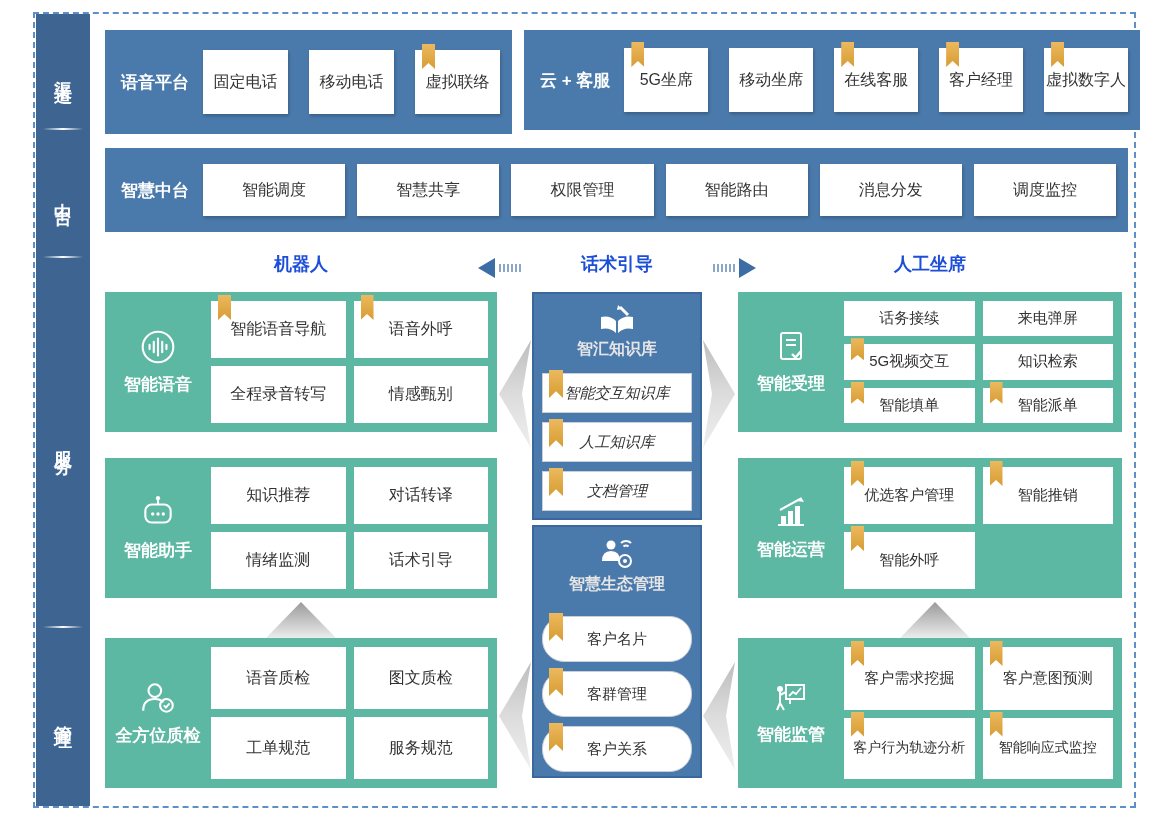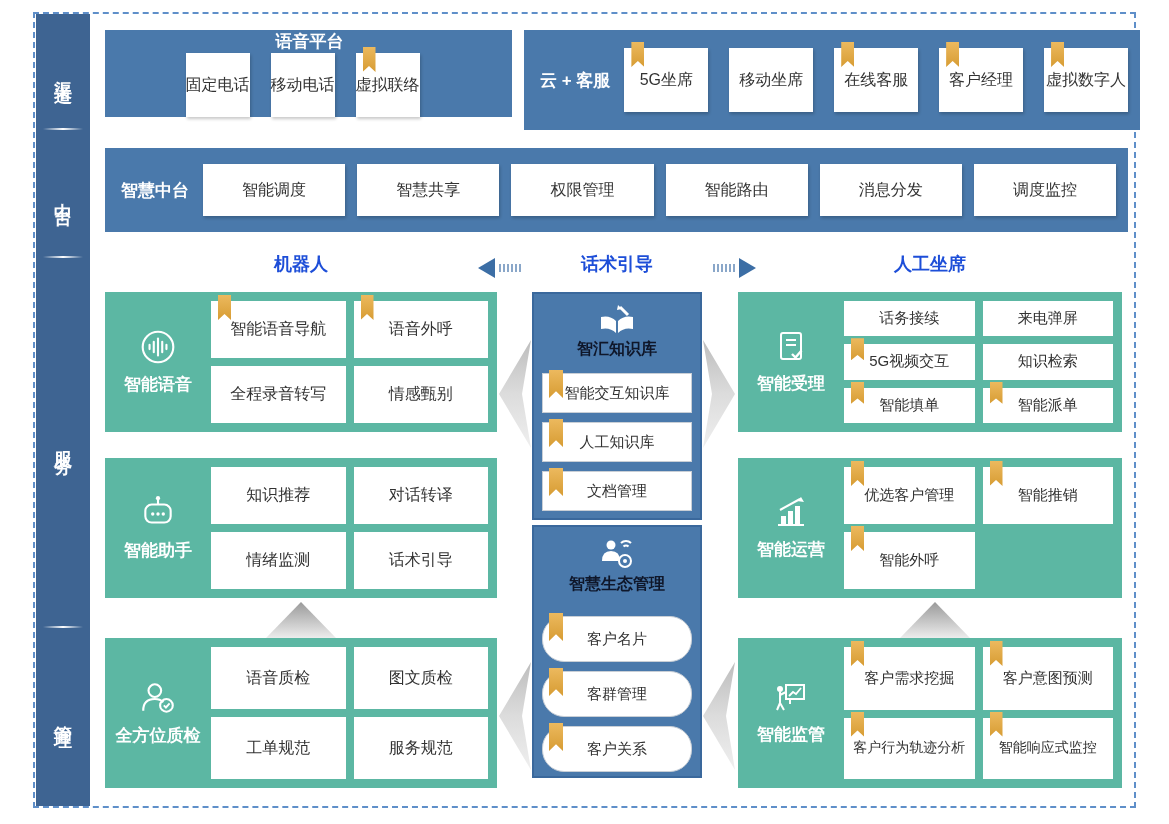--- a/index.html
+++ b/index.html
@@ -33,24 +33,24 @@
   .tlabel{width:106px;flex:none;display:flex;flex-direction:column;align-items:center;
         justify-content:center;gap:7px;color:#fff;font-weight:bold;font-size:17px;text-align:center;}
   .tgrid{flex:1;display:grid;grid-template-columns:1fr 1fr;gap:8px;padding:9px 9px 9px 0;}
   .tgrid .wbox{box-shadow:none;font-size:16px;}
   .tgrid.small .wbox{font-size:15px;}
   
   .cpanel{position:absolute;left:532px;width:170px;background:#4a79ab;
         border:2px solid #3a689c;box-sizing:border-box;display:flex;flex-direction:column;
         padding:6px 8px 8px;}
   .cpanel-head{display:flex;flex-direction:column;align-items:center;gap:3px;
-        color:#0f172a;font-weight:bold;font-size:16px;padding:4px 0 4px;}
+        color:#e5e5e5;font-weight:bold;font-size:16px;padding:4px 0 4px;}
   .cbox{background:#fff;border:1px solid #c9cfd6;margin-top:9px;display:flex;align-items:center;
         justify-content:center;font-size:15px;color:#333;position:relative;flex:none;}
-  .cp1 .cbox{height:38px;}
+  .cp1 .cbox{height:38px;font-style:italic;}
   .cp2 .cbox{height:44px;border-radius:22px;}
   .cp2 .cpanel-head{padding-bottom:12px;}
   .cbox .ribbon{top:-4px;left:6px;width:14px;height:28px;}
   
   .abs{position:absolute;}
   svg{display:block;}
 </style>
 </head>
 <body>
 
@@ -75,21 +75,21 @@
   <div class="sidebar">
     <div class="side-sec" style="height:114px">渠道</div>
     <div class="side-div"></div>
     <div class="side-sec" style="height:126px">中台</div>
     <div class="side-div"></div>
     <div class="side-sec" style="height:368px">服务</div>
     <div class="side-div"></div>
     <div class="side-sec" style="flex:1">管理</div>
   </div>
 
-  <div class="bluerow" style="left:105px;top:30px;width:407px;height:87px;flex-direction:column;">
+  <div class="bluerow" style="left:105px;top:30px;width:407px;height:104px;">
     <div class="row-title">语音平台</div>
     <div class="boxrow">
       <div class="wbox">
           <span>固定电话</span>
         </div>
       <div class="wbox">
           <span>移动电话</span>
         </div>
       <div class="wbox">
           <span class="ribbon"></span>

